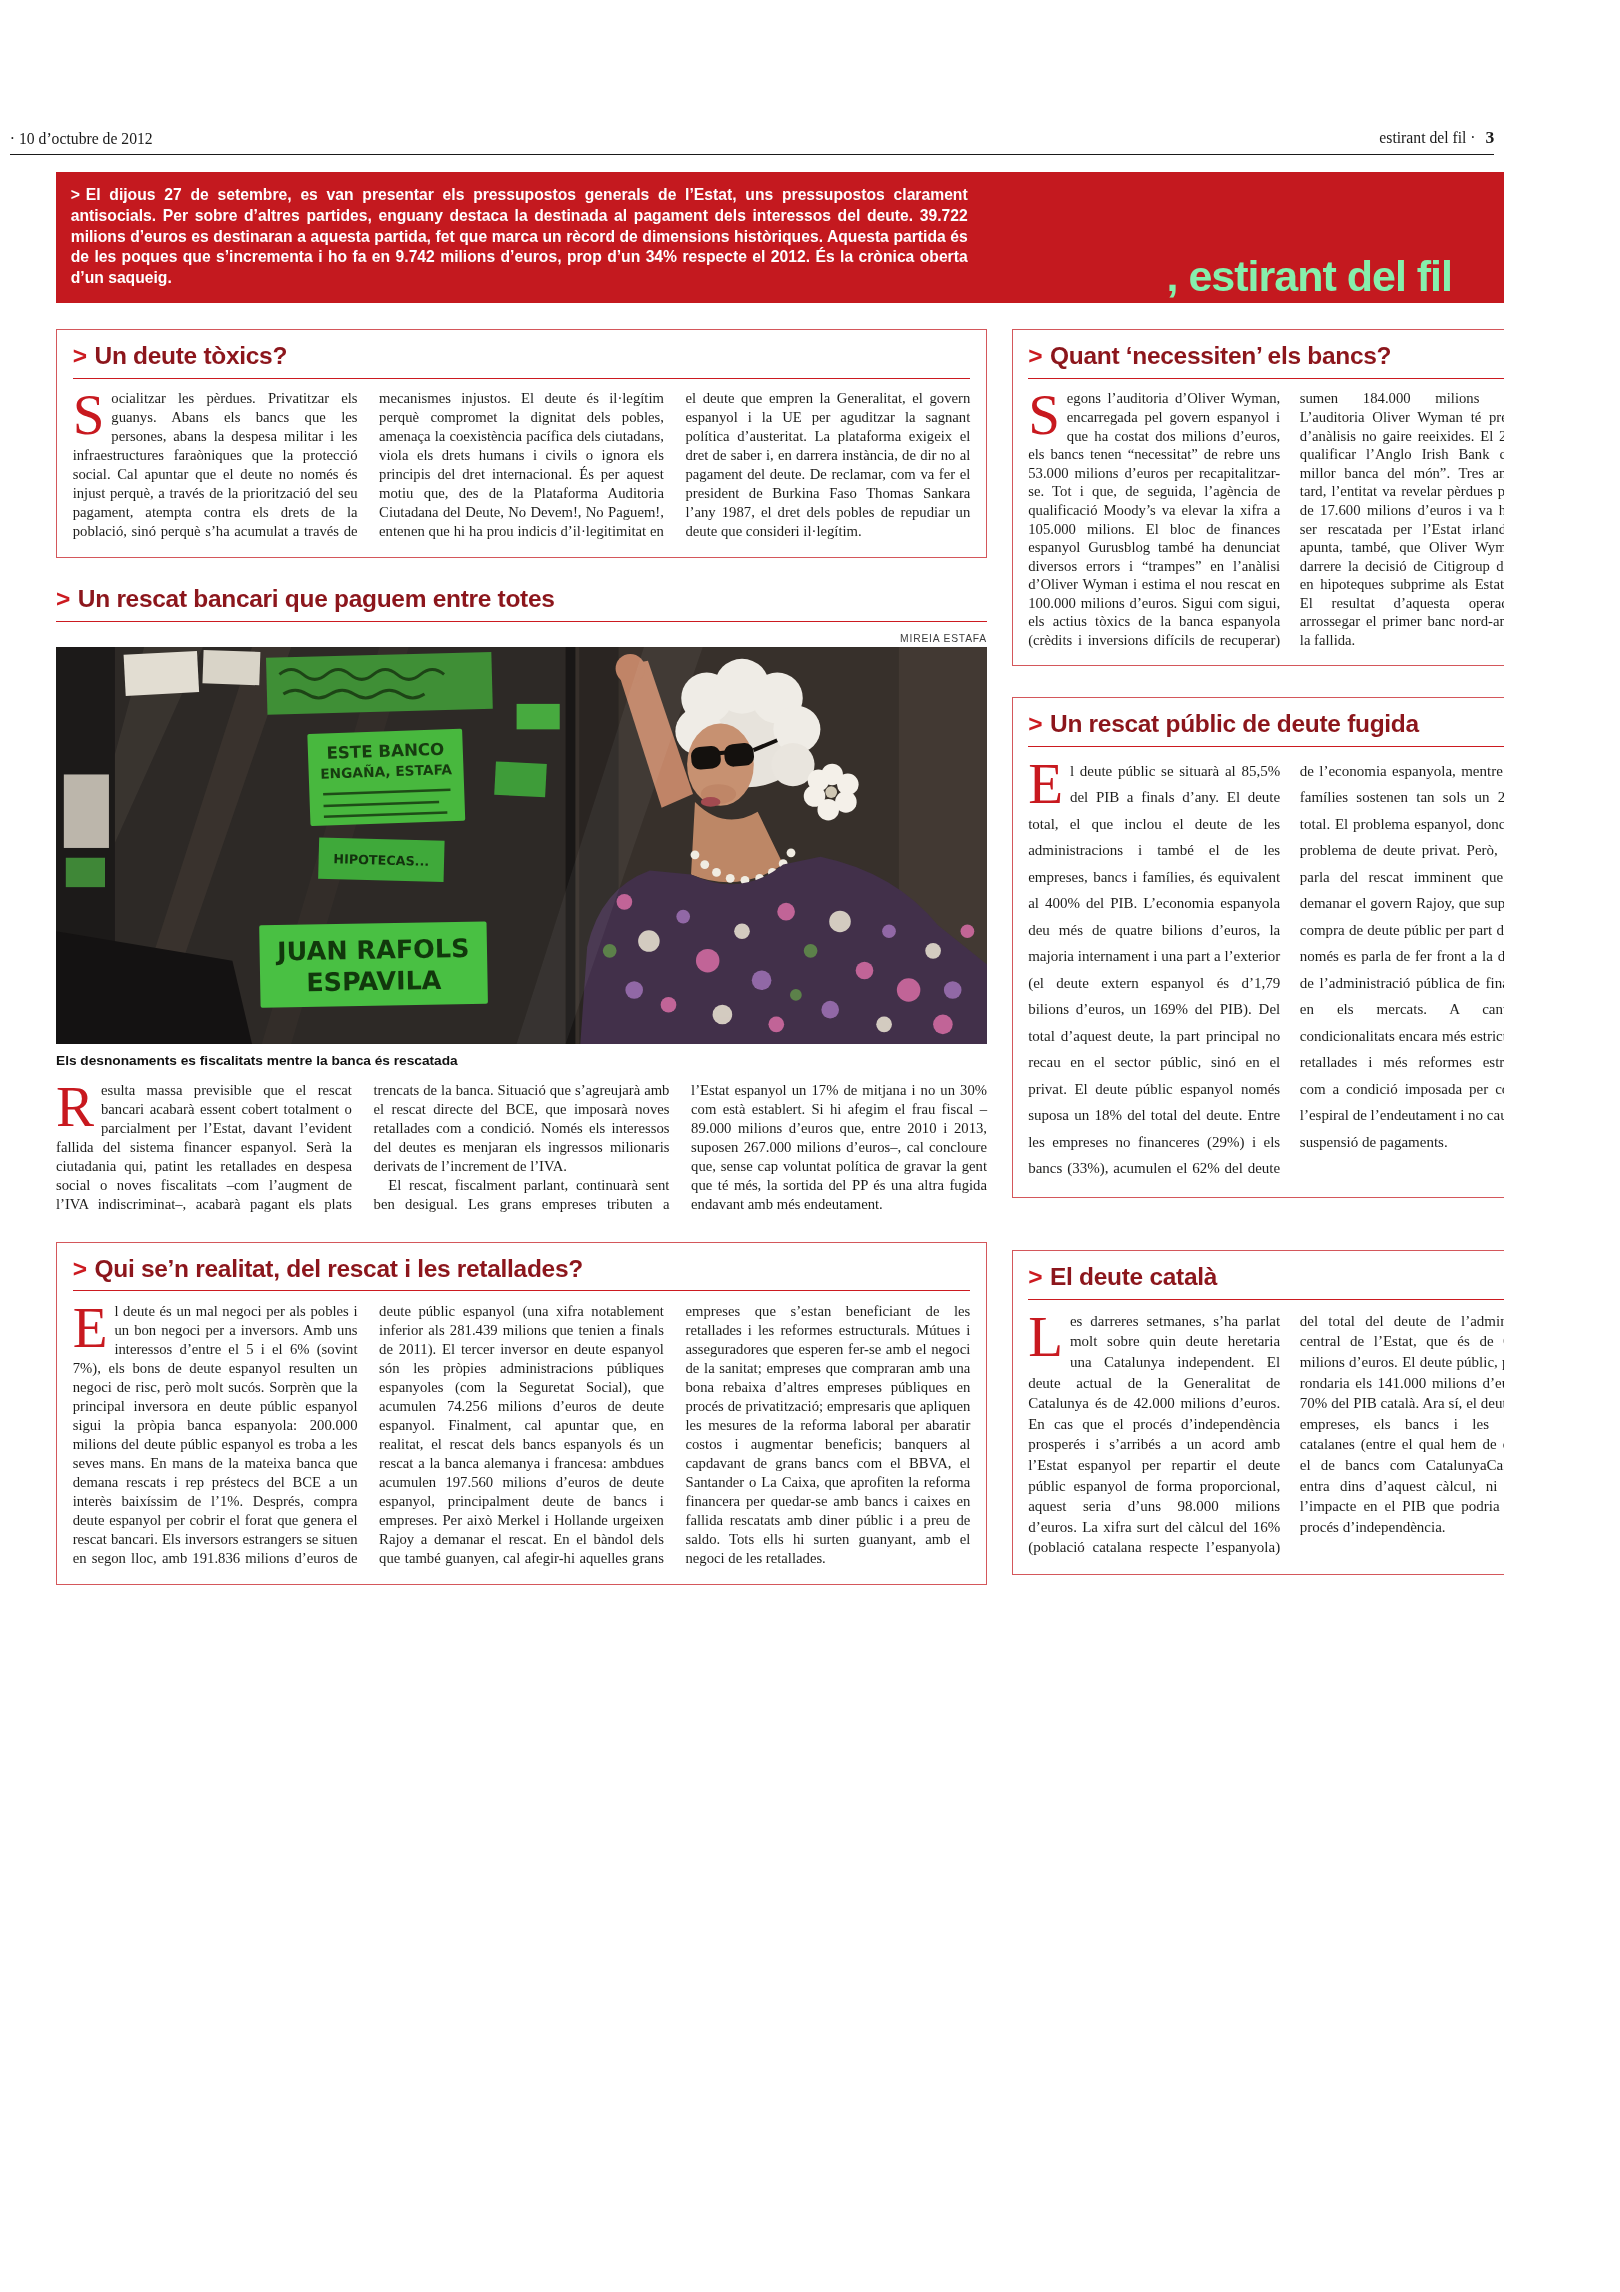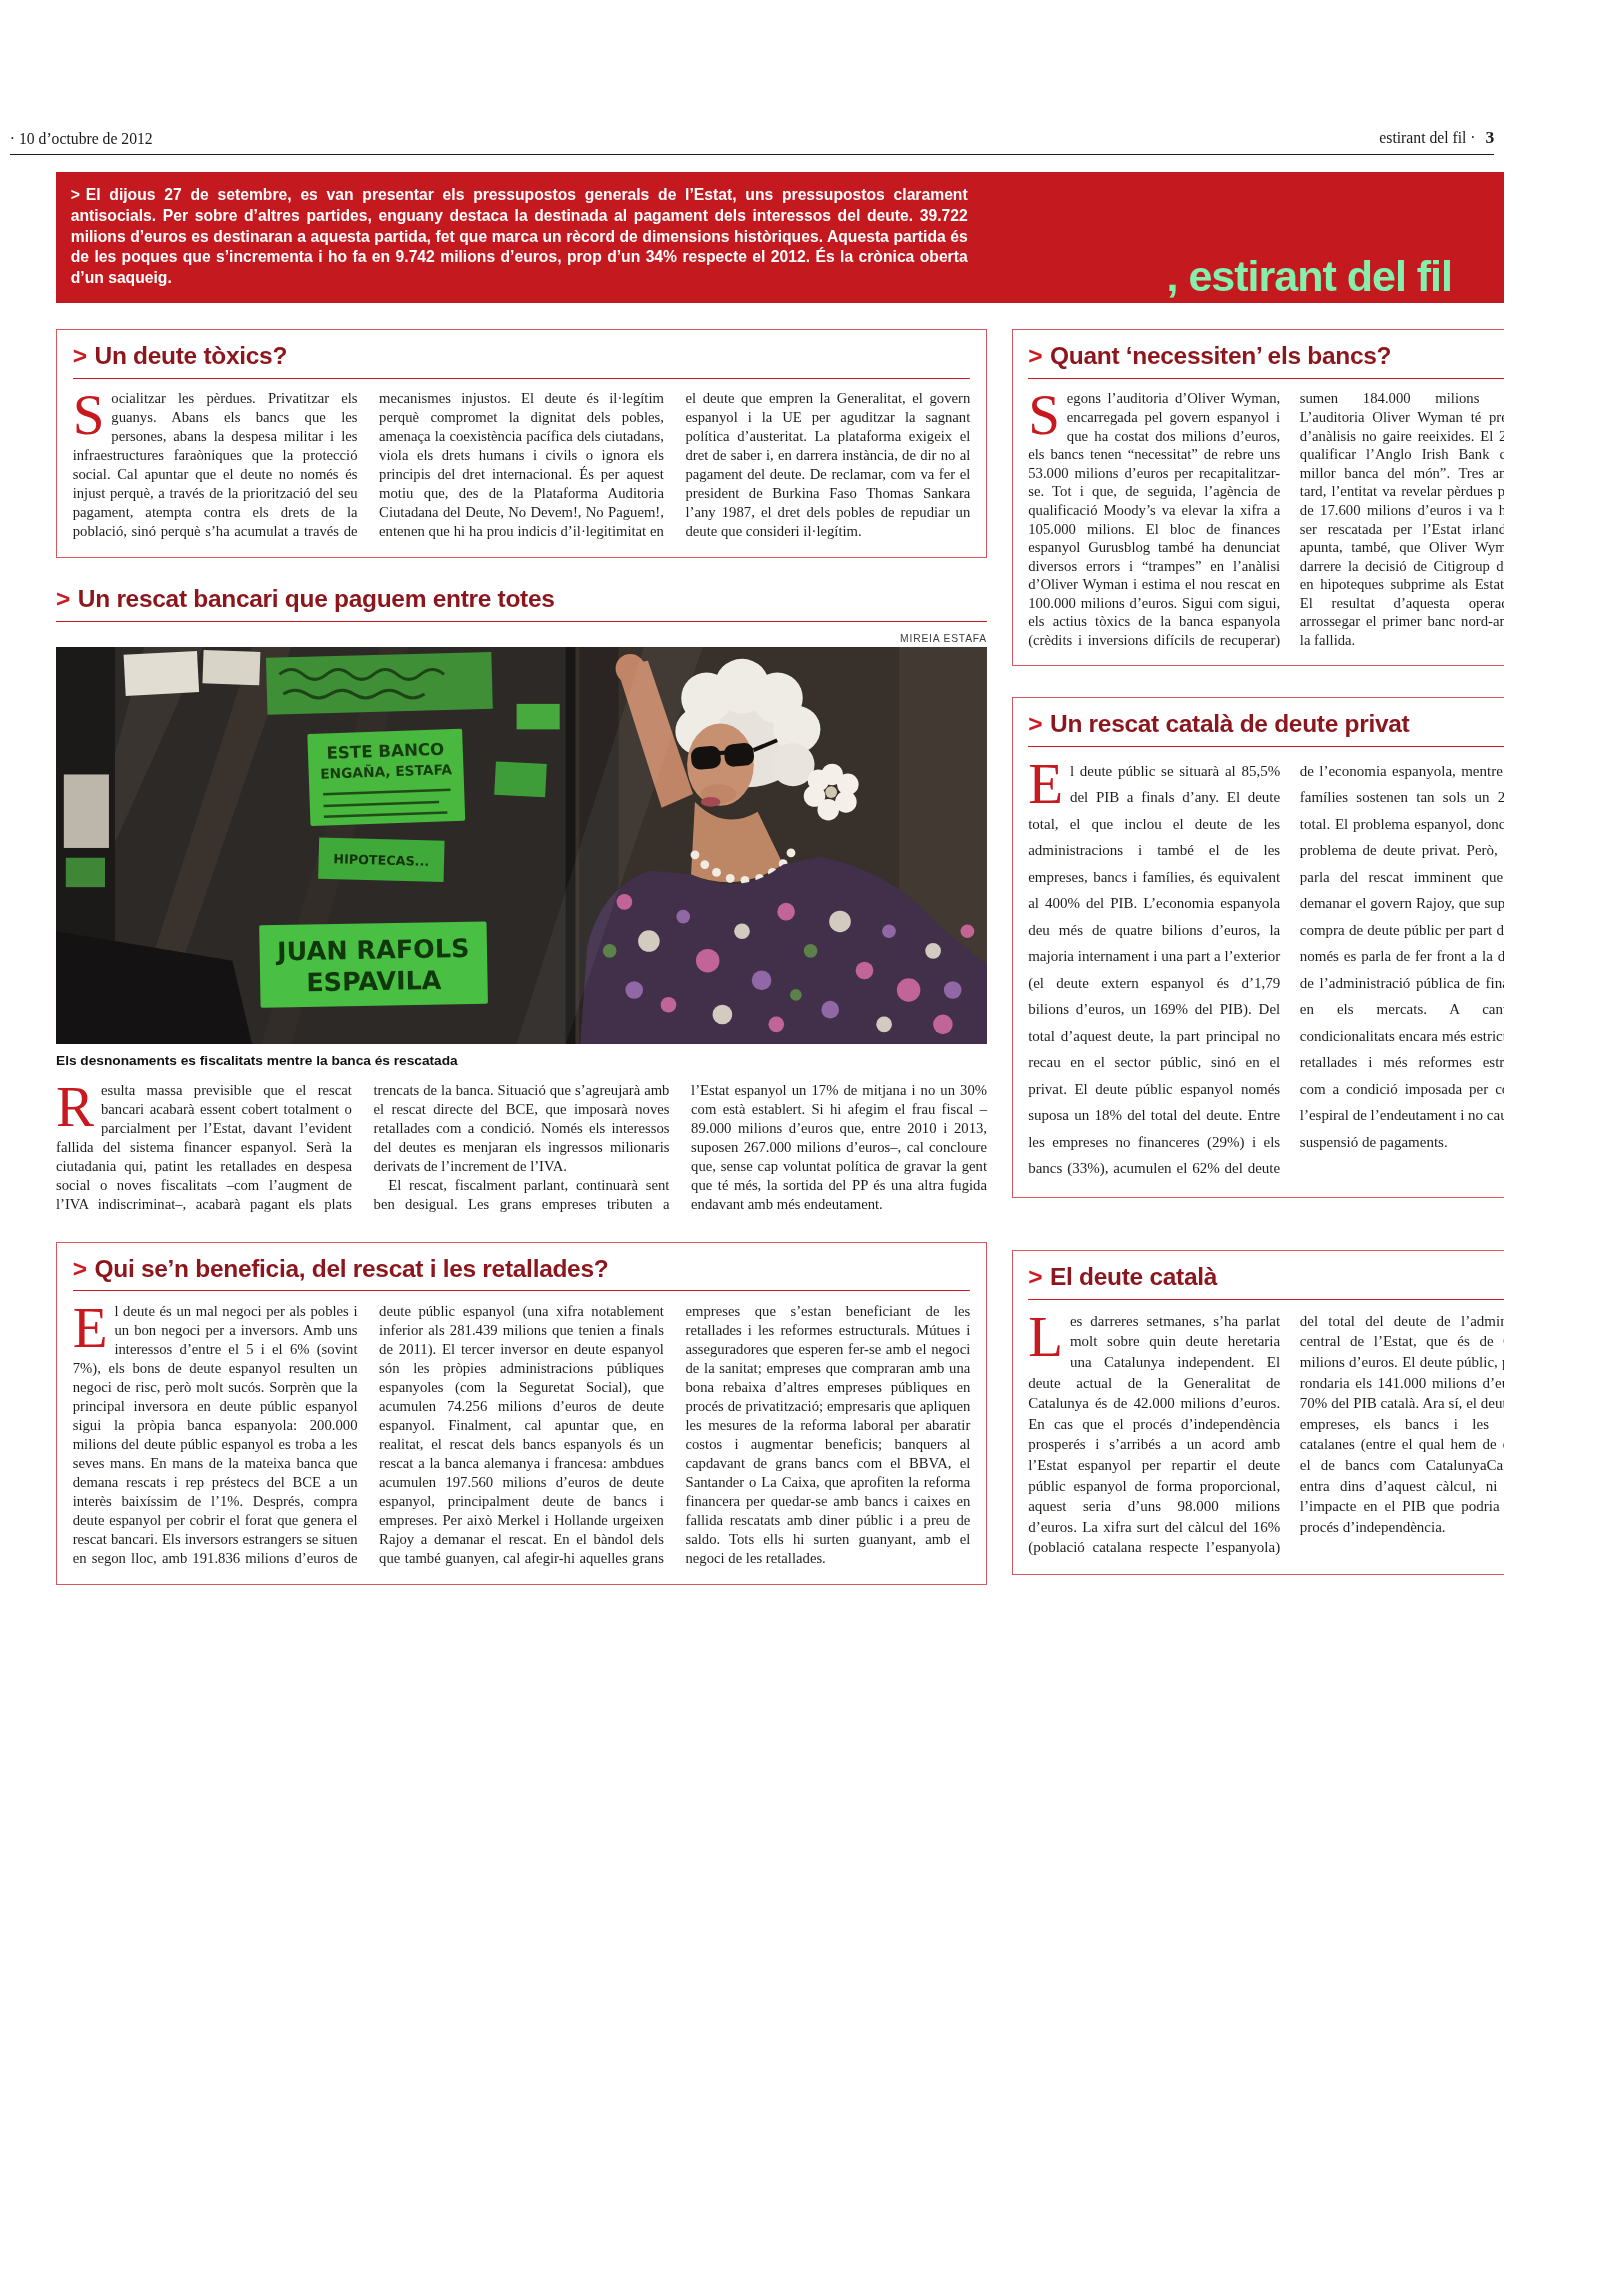--- a/index.html
+++ b/index.html
@@ -250,21 +250,21 @@
 
         <div class="caption">Els desnonaments es fiscalitats mentre la banca és rescatada</div>
         <div class="bodytext cols3">
           <p><span class="dropcap">R</span><span>esulta massa previsible que el rescat bancari acabarà essent cobert totalment o parcialment per l’Estat, davant l’evident fallida del sistema financer espanyol. Serà la ciutadania qui, patint les retallades en despesa social o noves fiscalitats –com l’augment de l’IVA indiscriminat–, acabarà pagant els plats trencats de la banca. Situació que s’agreujarà amb el rescat directe del BCE, que imposarà noves retallades com a condició. Només els interessos del deutes es menjaran els ingressos milionaris derivats de l’increment de l’IVA.</span></p>
           <p class="indent">El rescat, fiscalment parlant, continuarà sent ben desigual. Les grans empreses tributen a l’Estat espanyol un 17% de mitjana i no un 30% com està establert. Si hi afegim el frau fiscal –89.000 milions d’euros que, entre 2010 i 2013, suposen 267.000 milions d’euros–, cal concloure que, sense cap voluntat política de gravar la gent que té més, la sortida del PP és una altra fugida endavant amb més endeutament.</p>
         </div>
       </div>
 
       <div class="boxed">
         <h2 class="headline">
-          <span class="arrow">&gt;</span><span>Qui se’n beneficia, del rescat i les retallades?</span>
+          <span class="arrow">&gt;</span><span>Qui se’n realitat, del rescat i les retallades?</span>
         </h2>
         <div class="bodytext cols3">
           <p><span class="dropcap">E</span><span>l deute és un mal negoci per als pobles i un bon negoci per a inversors. Amb uns interessos d’entre el 5 i el 6% (sovint 7%), els bons de deute espanyol resulten un negoci de risc, però molt sucós. Sorprèn que la principal inversora en deute públic espanyol sigui la pròpia banca espanyola: 200.000 milions del deute públic espanyol es troba a les seves mans. En mans de la mateixa banca que demana rescats i rep préstecs del BCE a un interès baixíssim de l’1%. Després, compra deute espanyol per cobrir el forat que genera el rescat bancari. Els inversors estrangers se situen en segon lloc, amb 191.836 milions d’euros de deute públic espanyol (una xifra notablement inferior als 281.439 milions que tenien a finals de 2011). El tercer inversor en deute espanyol són les pròpies administracions públiques espanyoles (com la Seguretat Social), que acumulen 74.256 milions d’euros de deute espanyol. Finalment, cal apuntar que, en realitat, el rescat dels bancs espanyols és un rescat a la banca alemanya i francesa: ambdues acumulen 197.560 milions d’euros de deute espanyol, principalment deute de bancs i empreses. Per això Merkel i Hollande urgeixen Rajoy a demanar el rescat. En el bàndol dels que també guanyen, cal afegir-hi aquelles grans empreses que s’estan beneficiant de les retallades i les reformes estructurals. Mútues i asseguradores que esperen fer-se amb el negoci de la sanitat; empreses que compraran amb una bona rebaixa d’altres empreses públiques en procés de privatització; empresaris que apliquen les mesures de la reforma laboral per abaratir costos i augmentar beneficis; banquers al capdavant de grans bancs com el BBVA, el Santander o La Caixa, que aprofiten la reforma financera per quedar-se amb bancs i caixes en fallida rescatats amb diner públic i a preu de saldo. Tots ells hi surten guanyant, amb el negoci de les retallades.</span></p>
         </div>
       </div>
 
     </div>
 
     <div class="colstack right-col">
 
@@ -272,21 +272,21 @@
         <h2 class="headline">
           <span class="arrow">&gt;</span><span>Quant ‘necessiten’ els bancs?</span>
         </h2>
         <div class="bodytext cols2 lh19">
           <p><span class="dropcap">S</span><span>egons l’auditoria d’Oliver Wyman, encarregada pel govern espanyol i que ha costat dos milions d’euros, els bancs tenen “necessitat” de rebre uns 53.000 milions d’euros per recapitalitzar-se. Tot i que, de seguida, l’agència de qualificació Moody’s va elevar la xifra a 105.000 milions. El bloc de finances espanyol Gurusblog també ha denunciat diversos errors i “trampes” en l’anàlisi d’Oliver Wyman i estima el nou rescat en 100.000 milions d’euros. Sigui com sigui, els actius tòxics de la banca espanyola (crèdits i inversions difícils de recuperar) sumen 184.000 milions d’euros. L’auditoria Oliver Wyman té precedents d’anàlisis no gaire reeixides. El 2006, va qualificar l’Anglo Irish Bank com “la millor banca del món”. Tres anys més tard, l’entitat va revelar pèrdues per valor de 17.600 milions d’euros i va haver de ser rescatada per l’Estat irlandès. Tot apunta, també, que Oliver Wyman està darrere la decisió de Citigroup d’invertir en hipoteques subprime als Estats Units. El resultat d’aquesta operació va arrossegar el primer banc nord-americà a la fallida.</span></p>
         </div>
       </div>
 
       <div class="boxed">
         <h2 class="headline">
-          <span class="arrow">&gt;</span><span>Un rescat català de deute privat</span>
+          <span class="arrow">&gt;</span><span>Un rescat públic de deute fugida</span>
         </h2>
         <div class="bodytext cols2 lh27">
           <p><span class="dropcap">E</span><span>l deute públic se situarà al 85,5% del PIB a finals d’any. El deute total, el que inclou el deute de les administracions i també el de les empreses, bancs i famílies, és equivalent al 400% del PIB. L’economia espanyola deu més de quatre bilions d’euros, la majoria internament i una part a l’exterior (el deute extern espanyol és d’1,79 bilions d’euros, un 169% del PIB). Del total d’aquest deute, la part principal no recau en el sector públic, sinó en el privat. El deute públic espanyol només suposa un 18% del total del deute. Entre les empreses no financeres (29%) i els bancs (33%), acumulen el 62% del deute de l’economia espanyola, mentre que les famílies sostenen tan sols un 20% del total. El problema espanyol, doncs, és un problema de deute privat. Però, quan es parla del rescat imminent que ha de demanar el govern Rajoy, que suposarà la compra de deute públic per part del BCE, només es parla de fer front a la dificultat de l’administració pública de finançar-se en els mercats. A canvi de condicionalitats encara més estrictes: més retallades i més reformes estructurals com a condició imposada per continuar l’espiral de l’endeutament i no caure en la suspensió de pagaments.</span></p>
         </div>
       </div>
 
       <div class="boxed art-catala">
         <h2 class="headline">
           <span class="arrow">&gt;</span><span>El deute català</span>
         </h2>

